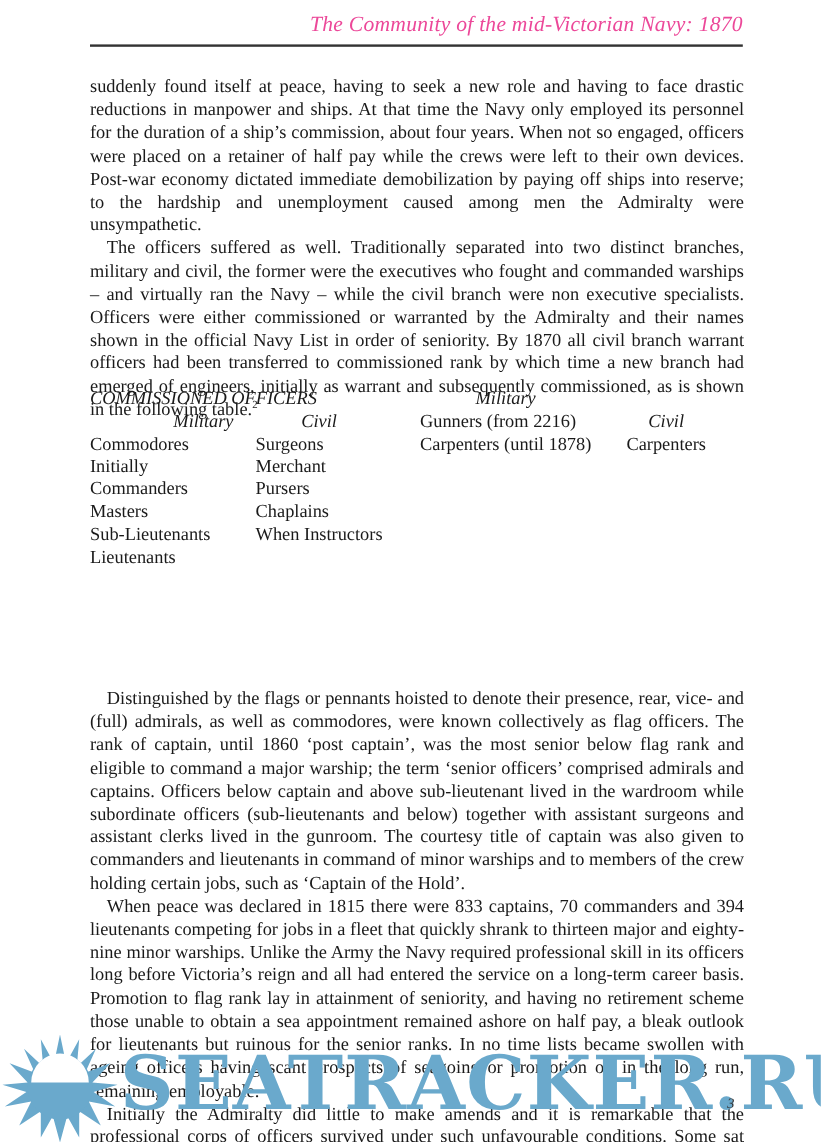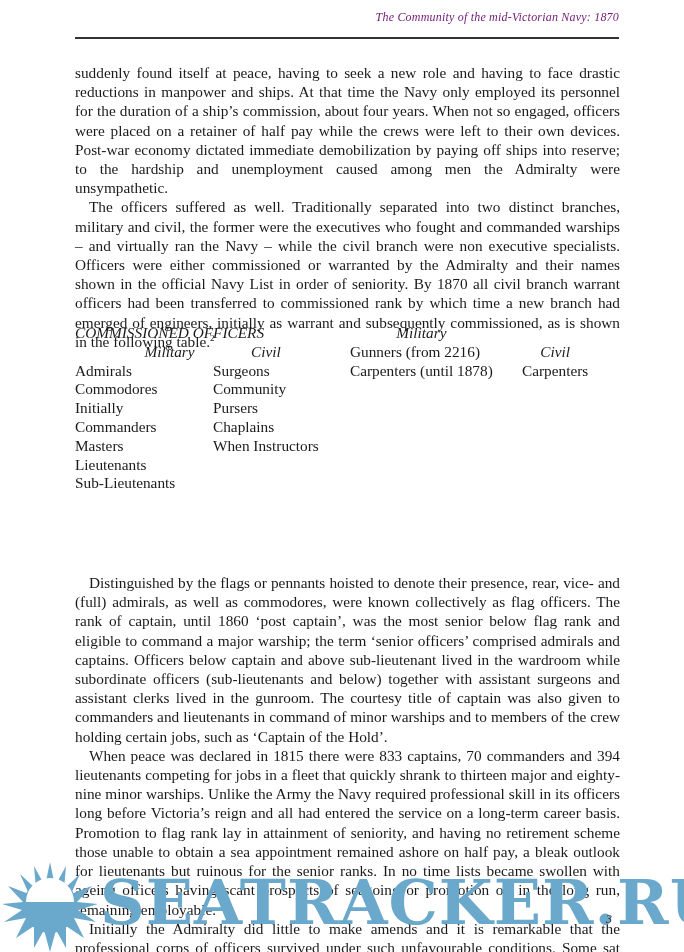--- a/index.html
+++ b/index.html
@@ -1,19 +1,19 @@
 <!DOCTYPE html>
 <html><head>
 <meta charset="utf-8">
 <style>
   html, body { margin:0; padding:0; background:#ffffff; }
   body { width:684px; height:952px; position:relative; overflow:hidden;
          font-family:"Liberation Serif", "DejaVu Serif", serif; color:#1a1a1a; }
   .header { position:absolute; left:75px; right:65px; top:10px; height:30px; }
-  .running-head { position:absolute; right:0; top:0; font-style:italic; font-size:12px; letter-spacing:0.2px; color:#701a75; }
+  .running-head { position:absolute; right:0; top:0; font-style:italic; font-size:18px; letter-spacing:0.2px; color:#ec4899; }
   .rule { position:absolute; left:0; right:0; top:27px; height:1.5px; background:#333; }
   .body-text { position:absolute; left:75px; width:545px; top:63px; font-size:15.3px; line-height:19.2px; text-align:justify; }
   .body-text p { margin:0; }
   .body-text p.indent { text-indent:14px; }
   .sup { font-size:9px; vertical-align:super; line-height:0; }
   .officer-table { position:absolute; left:75px; top:324px; font-size:15.3px; line-height:18.8px; }
   .col { position:absolute; top:0; white-space:nowrap;font-family:Liberation Serif, serif; }
   .col .group-head { font-style:italic; }
   .col .sub-head { font-style:italic;text-align:center; }
   .col .item { }
@@ -35,32 +35,31 @@
   <div style="height:222px"></div>
   <p class="indent"><span>Distinguished by the flags or pennants hoisted to denote their presence, rear, vice- and (full) admirals, as well as commodores, were known collectively as flag officers. The rank of captain, until 1860 ‘post captain’, was the most senior below flag rank and eligible to command a major warship; the term ‘senior officers’ comprised admirals and captains. Officers below captain and above sub-lieutenant lived in the wardroom while subordinate officers (sub-lieutenants and below) together with assistant surgeons and assistant clerks lived in the gunroom. The courtesy title of captain was also given to commanders and lieutenants in command of minor warships and to members of the crew holding certain jobs, such as ‘Captain of the Hold’.</span></p>
   <p class="indent"><span>When peace was declared in 1815 there were 833 captains, 70 commanders and 394 lieutenants competing for jobs in a fleet that quickly shrank to thirteen major and eighty-nine minor warships. Unlike the Army the Navy required professional skill in its officers long before Victoria’s reign and all had entered the service on a long-term career basis. Promotion to flag rank lay in attainment of seniority, and having no retirement scheme those unable to obtain a sea appointment remained ashore on half pay, a bleak outlook for lieutenants but ruinous for the senior ranks. In no time lists became swollen with ageing officers having scant prospects of seagoing or promotion or, in the long run, remaining employable.</span></p>
   <p class="indent"><span>Initially the Admiralty did little to make amends and it is remarkable that the professional corps of officers survived under such unfavourable conditions. Some sat back and lost touch while others kept their hands in by serving the Merchant Navy or the revenue service; the more enterprising</span></p>
 </div>
 
 <div class="officer-table">
   <div class="col" style="left:0">
     <div class="group-head">COMMISSIONED OFFICERS</div>
     <div class="sub-head">Military</div>
-    <div class="item">Admirals</div>
     <div class="item">Commodores</div>
     <div class="item">Initially</div>
     <div class="item">Commanders</div>
     <div class="item">Masters</div>
+    <div class="item">Sub-Lieutenants</div>
     <div class="item">Lieutenants</div>
-    <div class="item">Sub-Lieutenants</div>
   </div>
   <div class="col" style="left:138px; top:18.8px">
     <div class="sub-head">Civil</div>
     <div class="item">Surgeons</div>
-    <div class="item">Community</div>
+    <div class="item">Merchant</div>
     <div class="item">Pursers</div>
     <div class="item">Chaplains</div>
     <div class="item">When Instructors</div>
   </div>
   <div class="col" style="left:275px">
     <div class="sub-head">Military</div>
     <div class="item">Gunners (from 2216)</div>
     <div class="item">Carpenters (until 1878)</div>
   </div>
   <div class="col" style="left:447px; top:18.8px">

